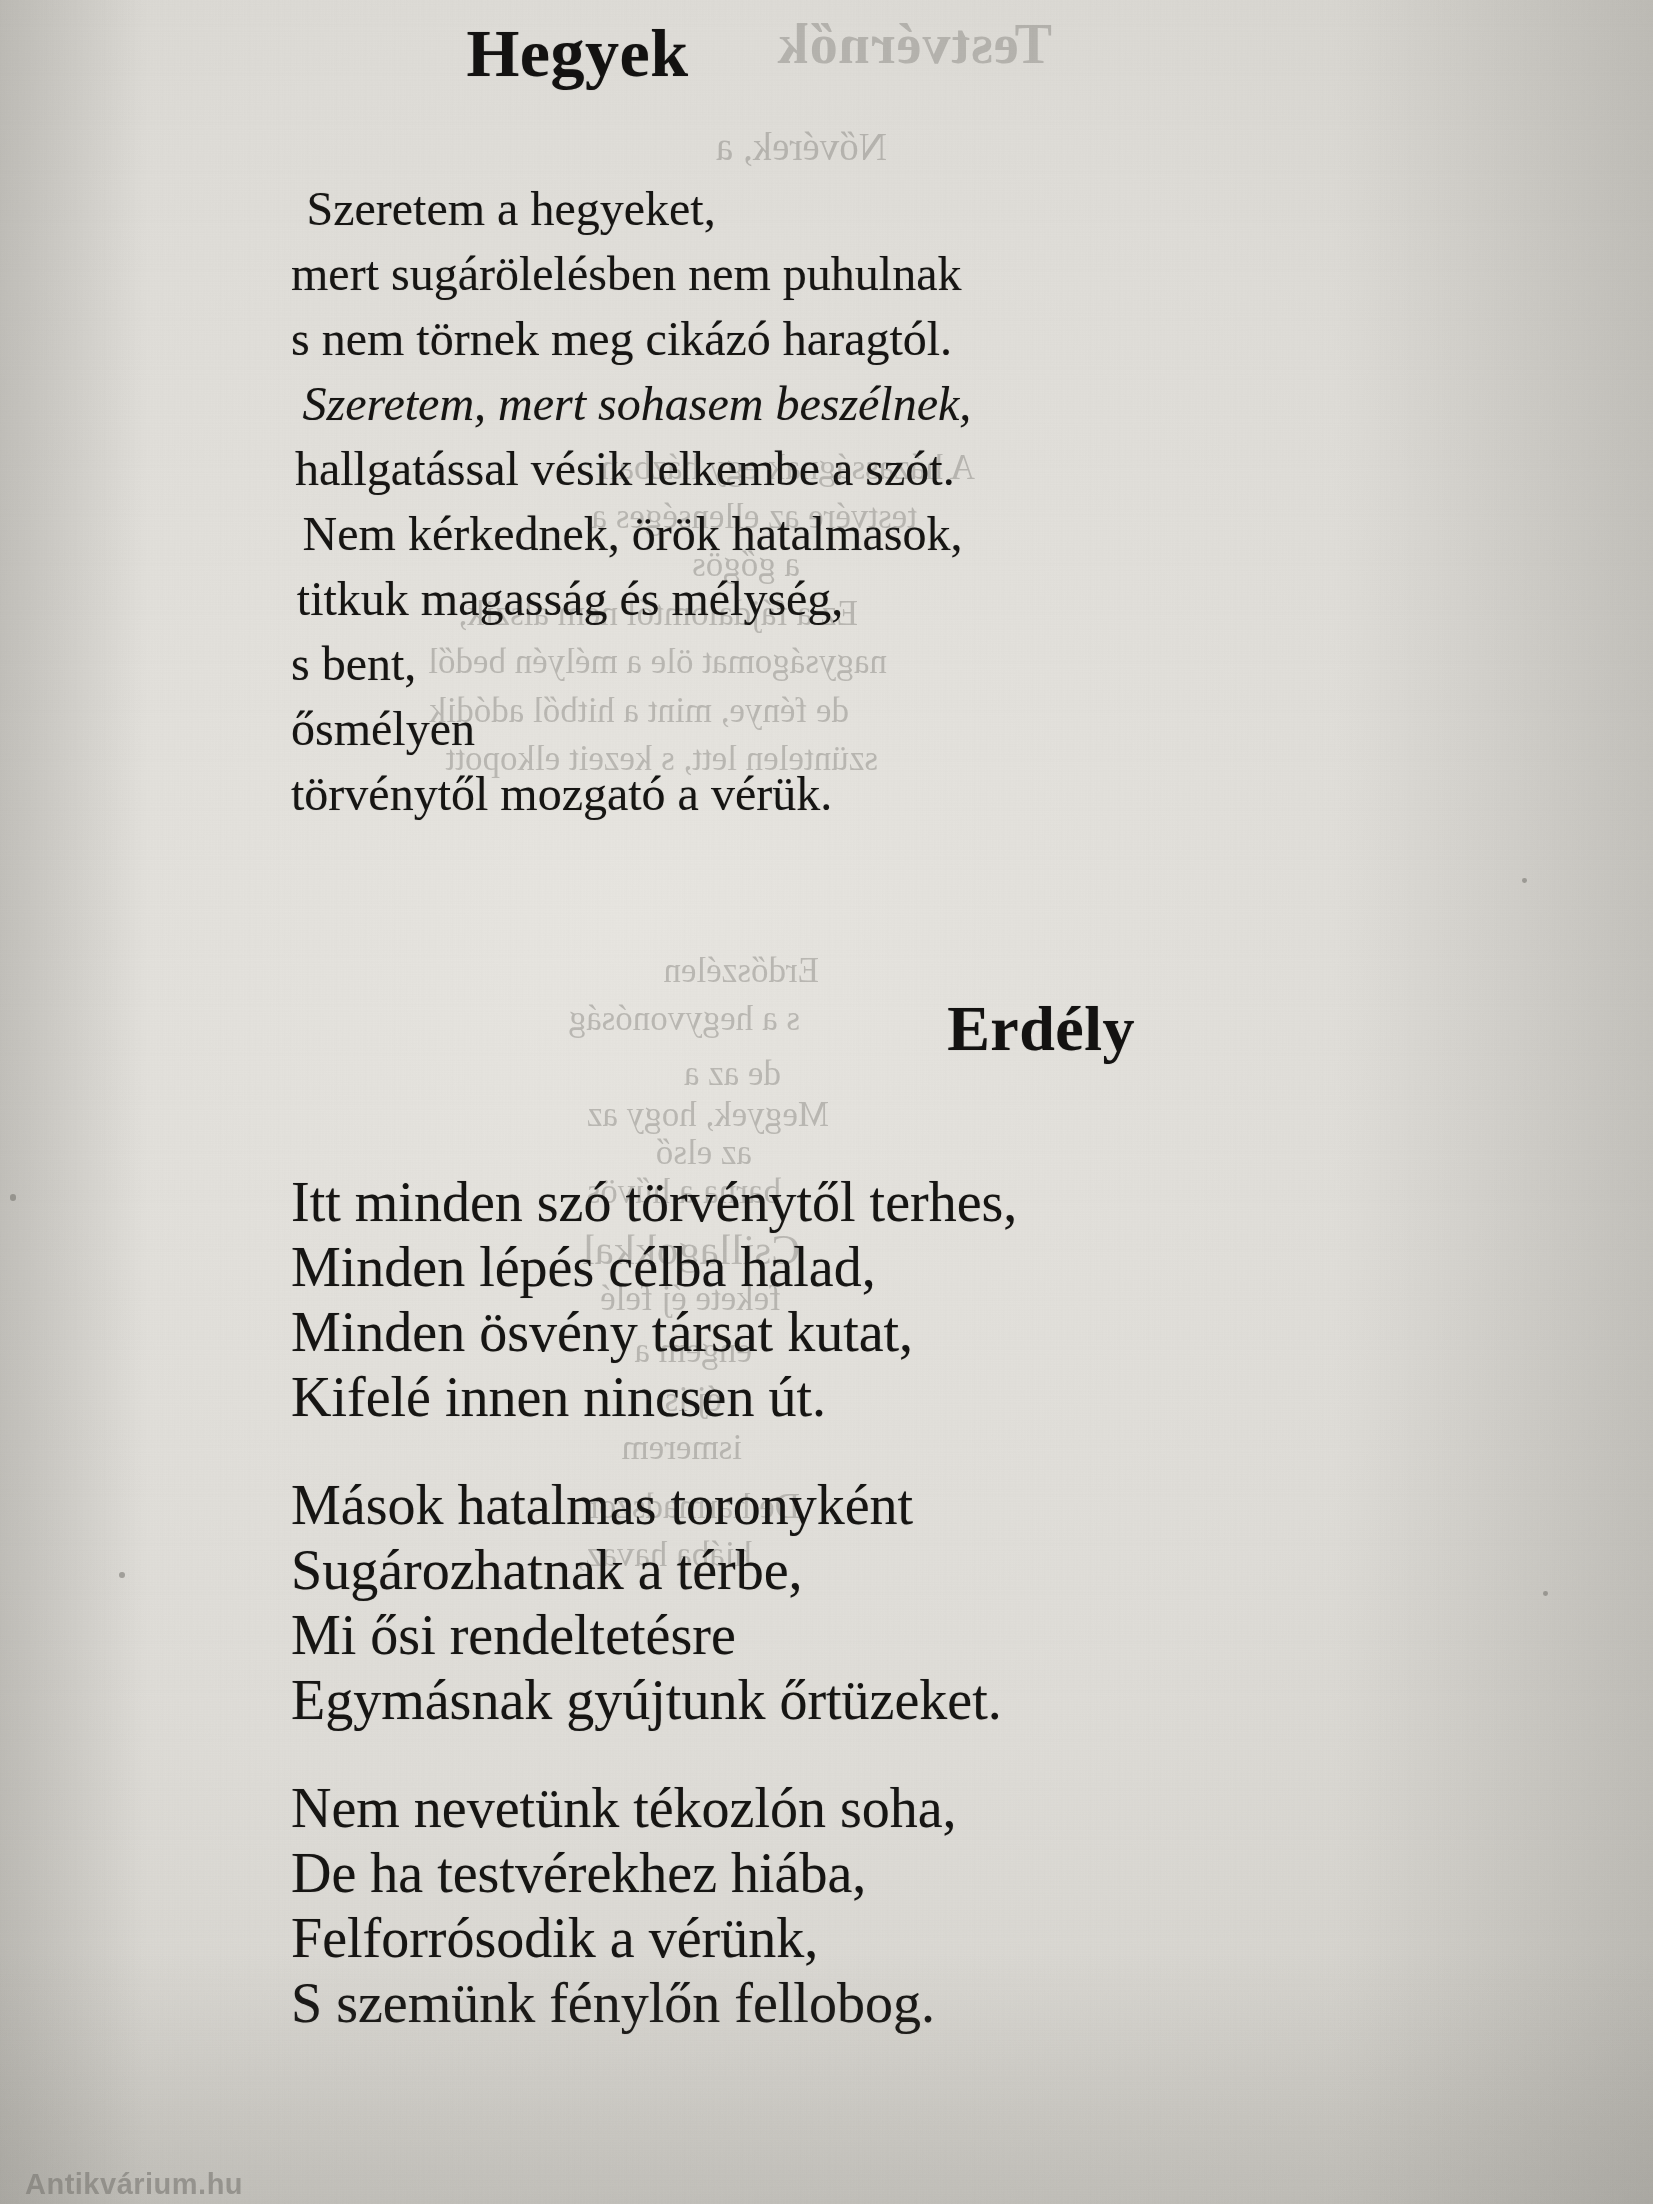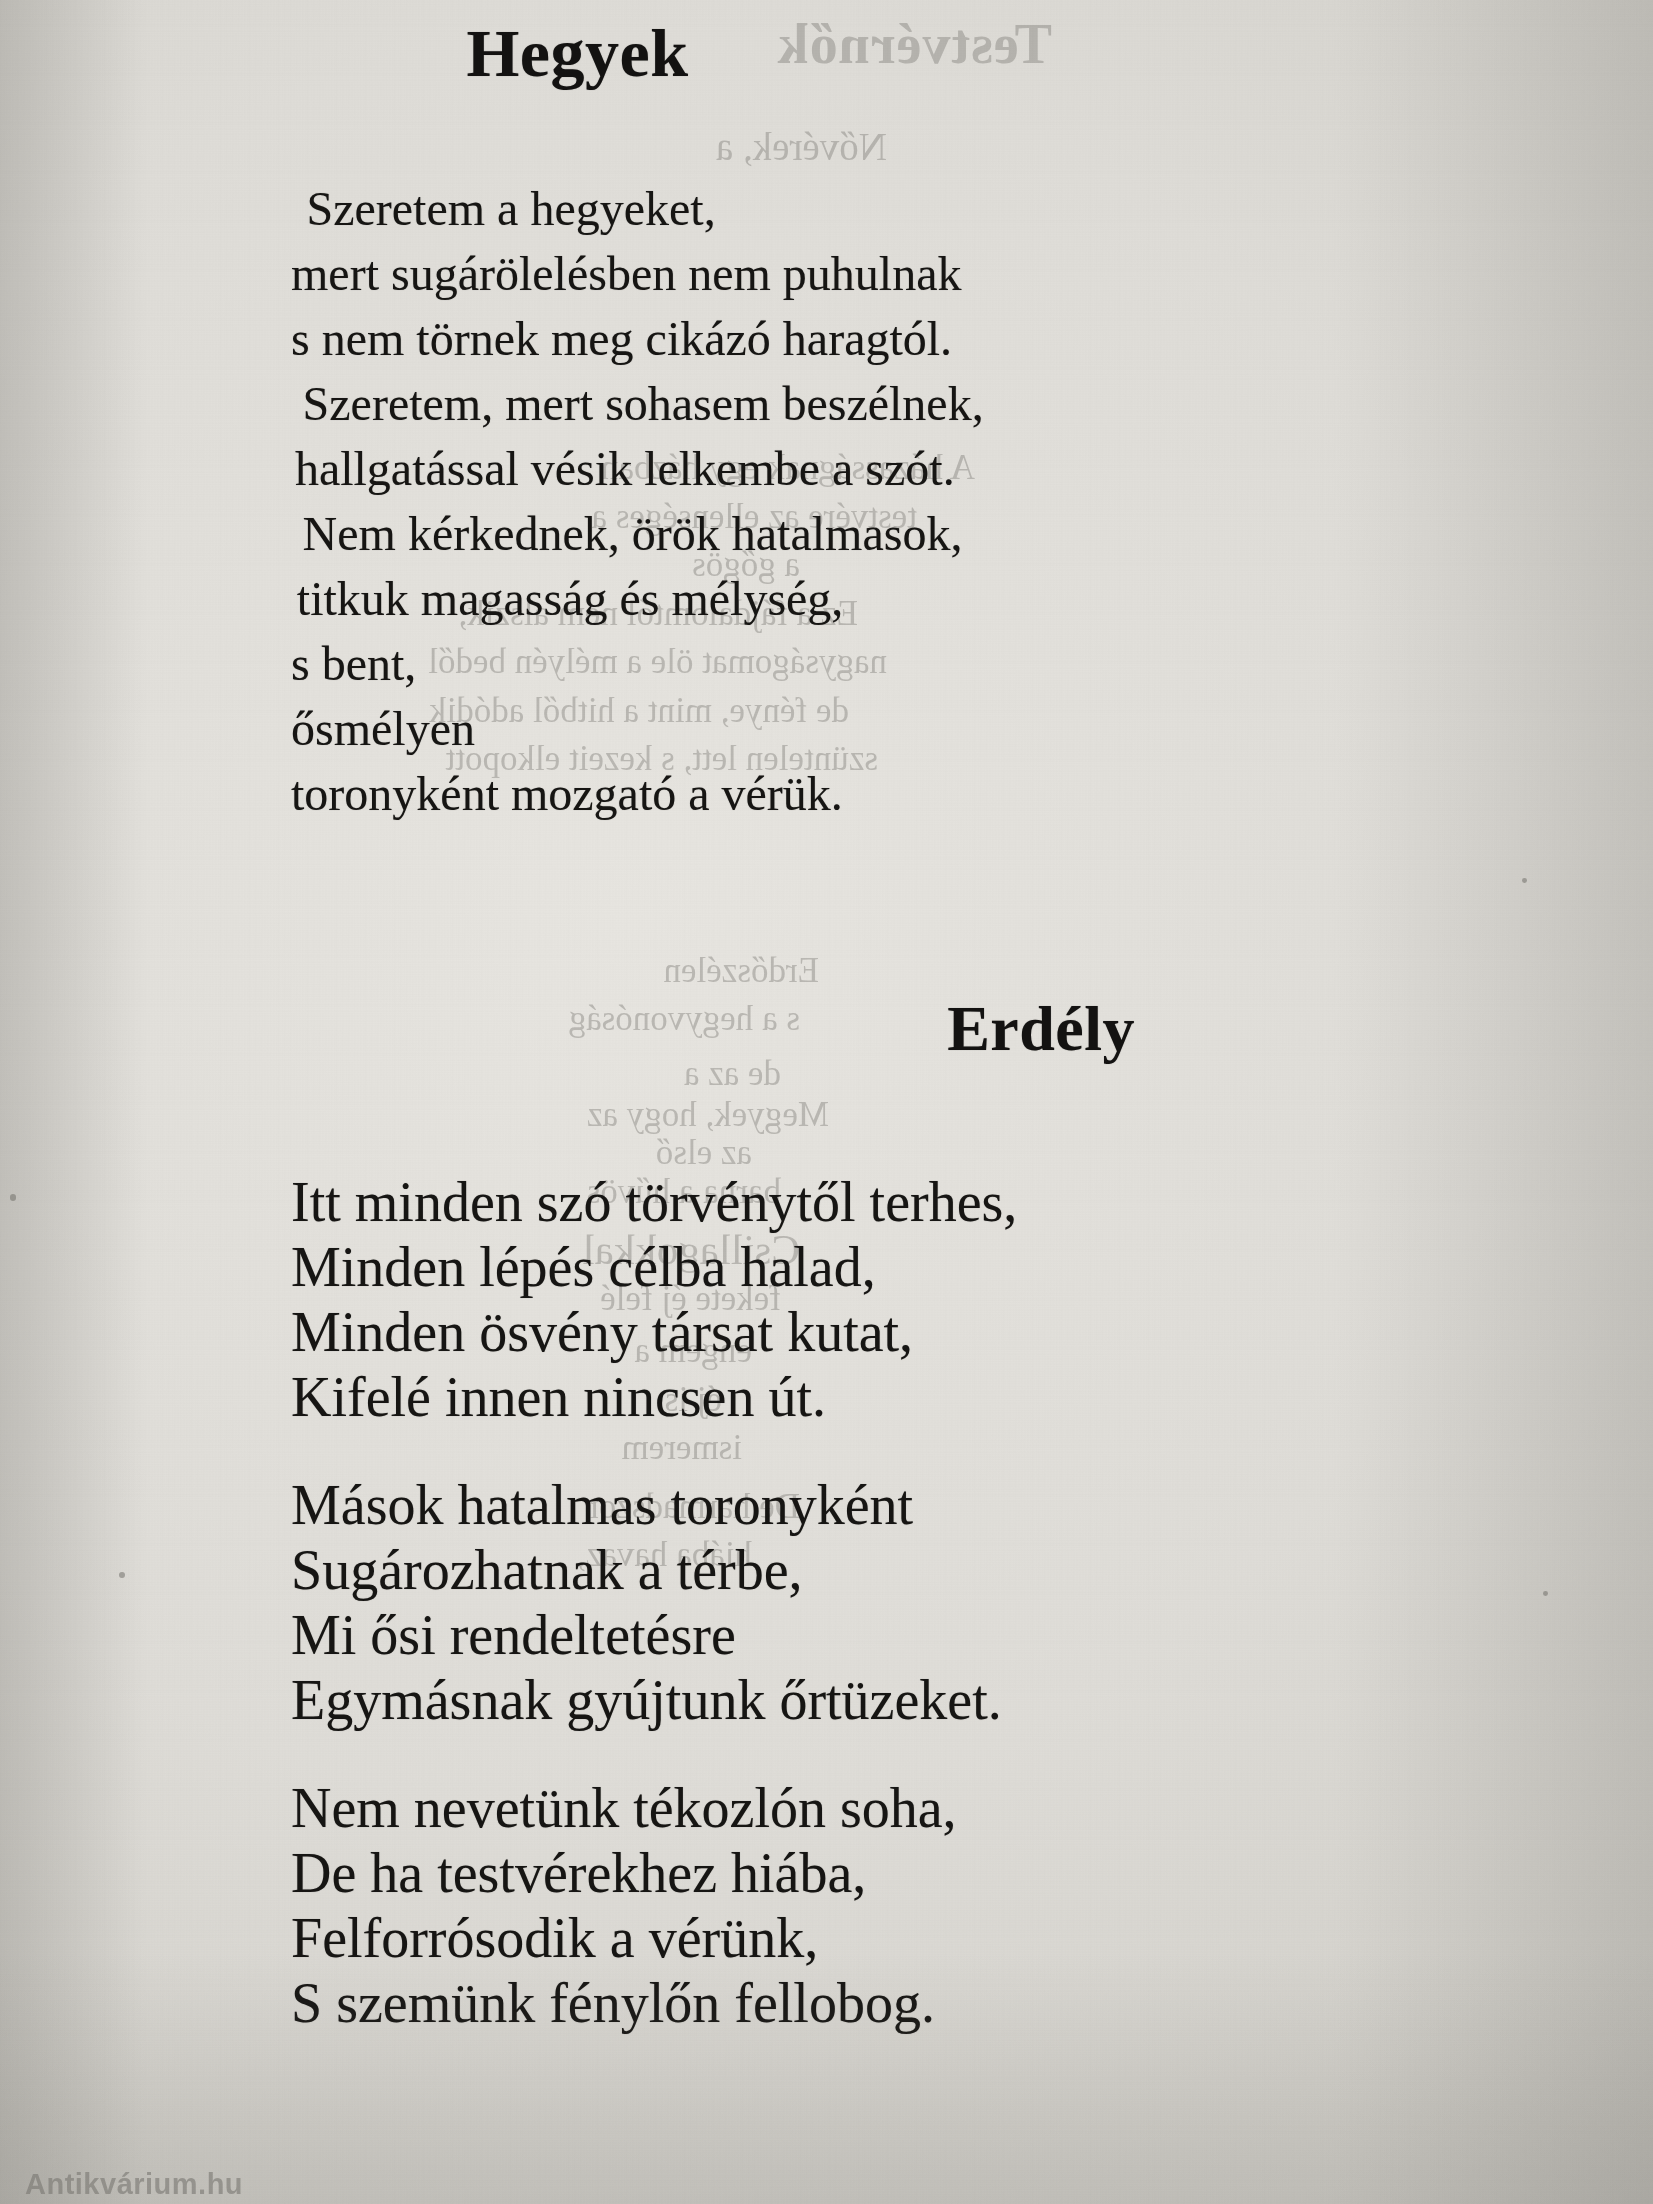--- a/index.html
+++ b/index.html
@@ -146,27 +146,27 @@
 
   <div class="content">
 
     <h1 class="poem-title" style="left:0; top:13.6px; width:1097px; text-align:center; font-size:68px; margin:0;">Hegyek</h1>
 
     <div class="poem-body" style="left:291px; top:176px; font-size:48px; line-height:65px;">
       <div class="stanza">
         <div class="poem-line" style="padding-left:15.5px;">Szeretem a hegyeket,</div>
         <div class="poem-line">mert sugárölelésben nem puhulnak</div>
         <div class="poem-line">s nem törnek meg cikázó haragtól.</div>
-        <div class="poem-line" style="padding-left:11.6px;">Szeretem, mert sohasem beszélnek,</div>
+        <div class="poem-line" style="padding-left:11.6px;font-style:italic;">Szeretem, mert sohasem beszélnek,</div>
         <div class="poem-line" style="padding-left:3.9px;">hallgatással vésik lelkembe a szót.</div>
         <div class="poem-line" style="padding-left:11.6px;">Nem kérkednek, örök hatalmasok,</div>
         <div class="poem-line" style="padding-left:5.8px;">titkuk magasság és mélység,</div>
         <div class="poem-line">s bent,</div>
         <div class="poem-line">ősmélyen</div>
-        <div class="poem-line">toronyként mozgató a vérük.</div>
+        <div class="poem-line">törvénytől mozgató a vérük.</div>
       </div>
     </div>
 
     <h1 class="poem-title" style="left:0; top:992px; width:1106px; text-align:right; font-size:64px; margin:0;">Erdély</h1>
 
     <div class="poem-body" style="left:291px; top:1170px; font-size:56px; line-height:65px;">
       <div class="stanza">
         <div class="poem-line">Itt minden szó törvénytől terhes,</div>
         <div class="poem-line">Minden lépés célba halad,</div>
         <div class="poem-line">Minden ösvény társat kutat,</div>

